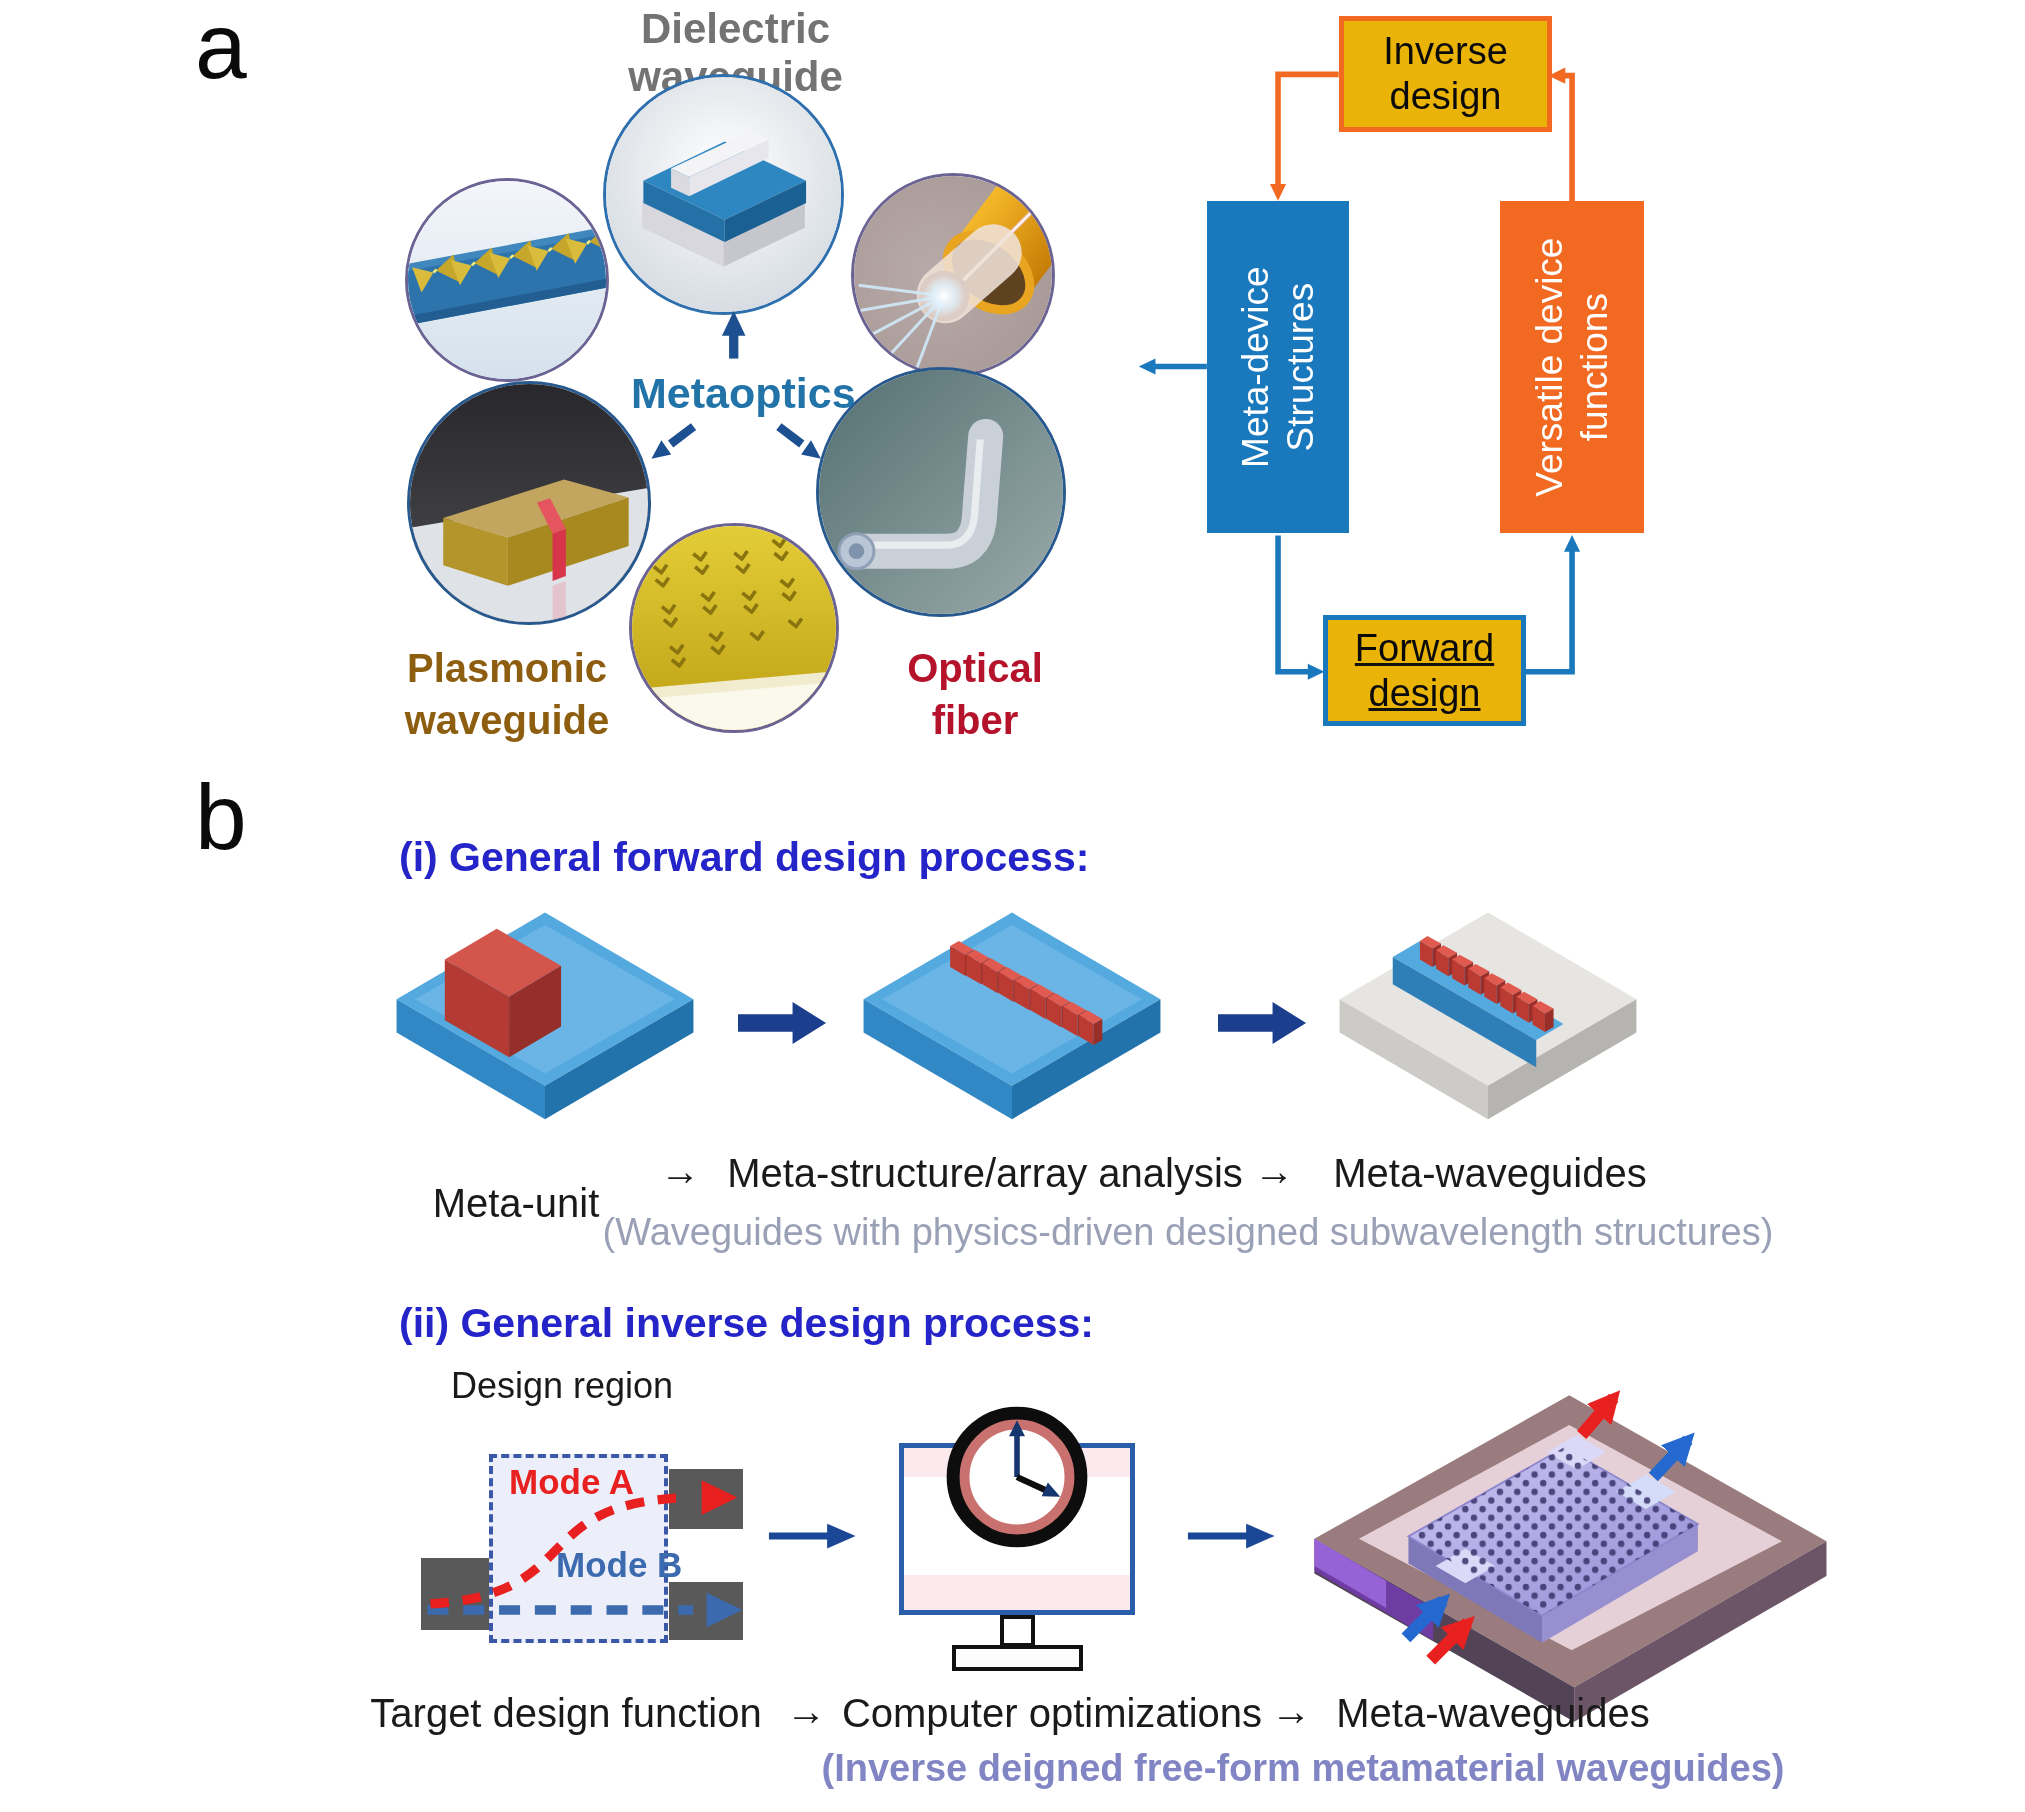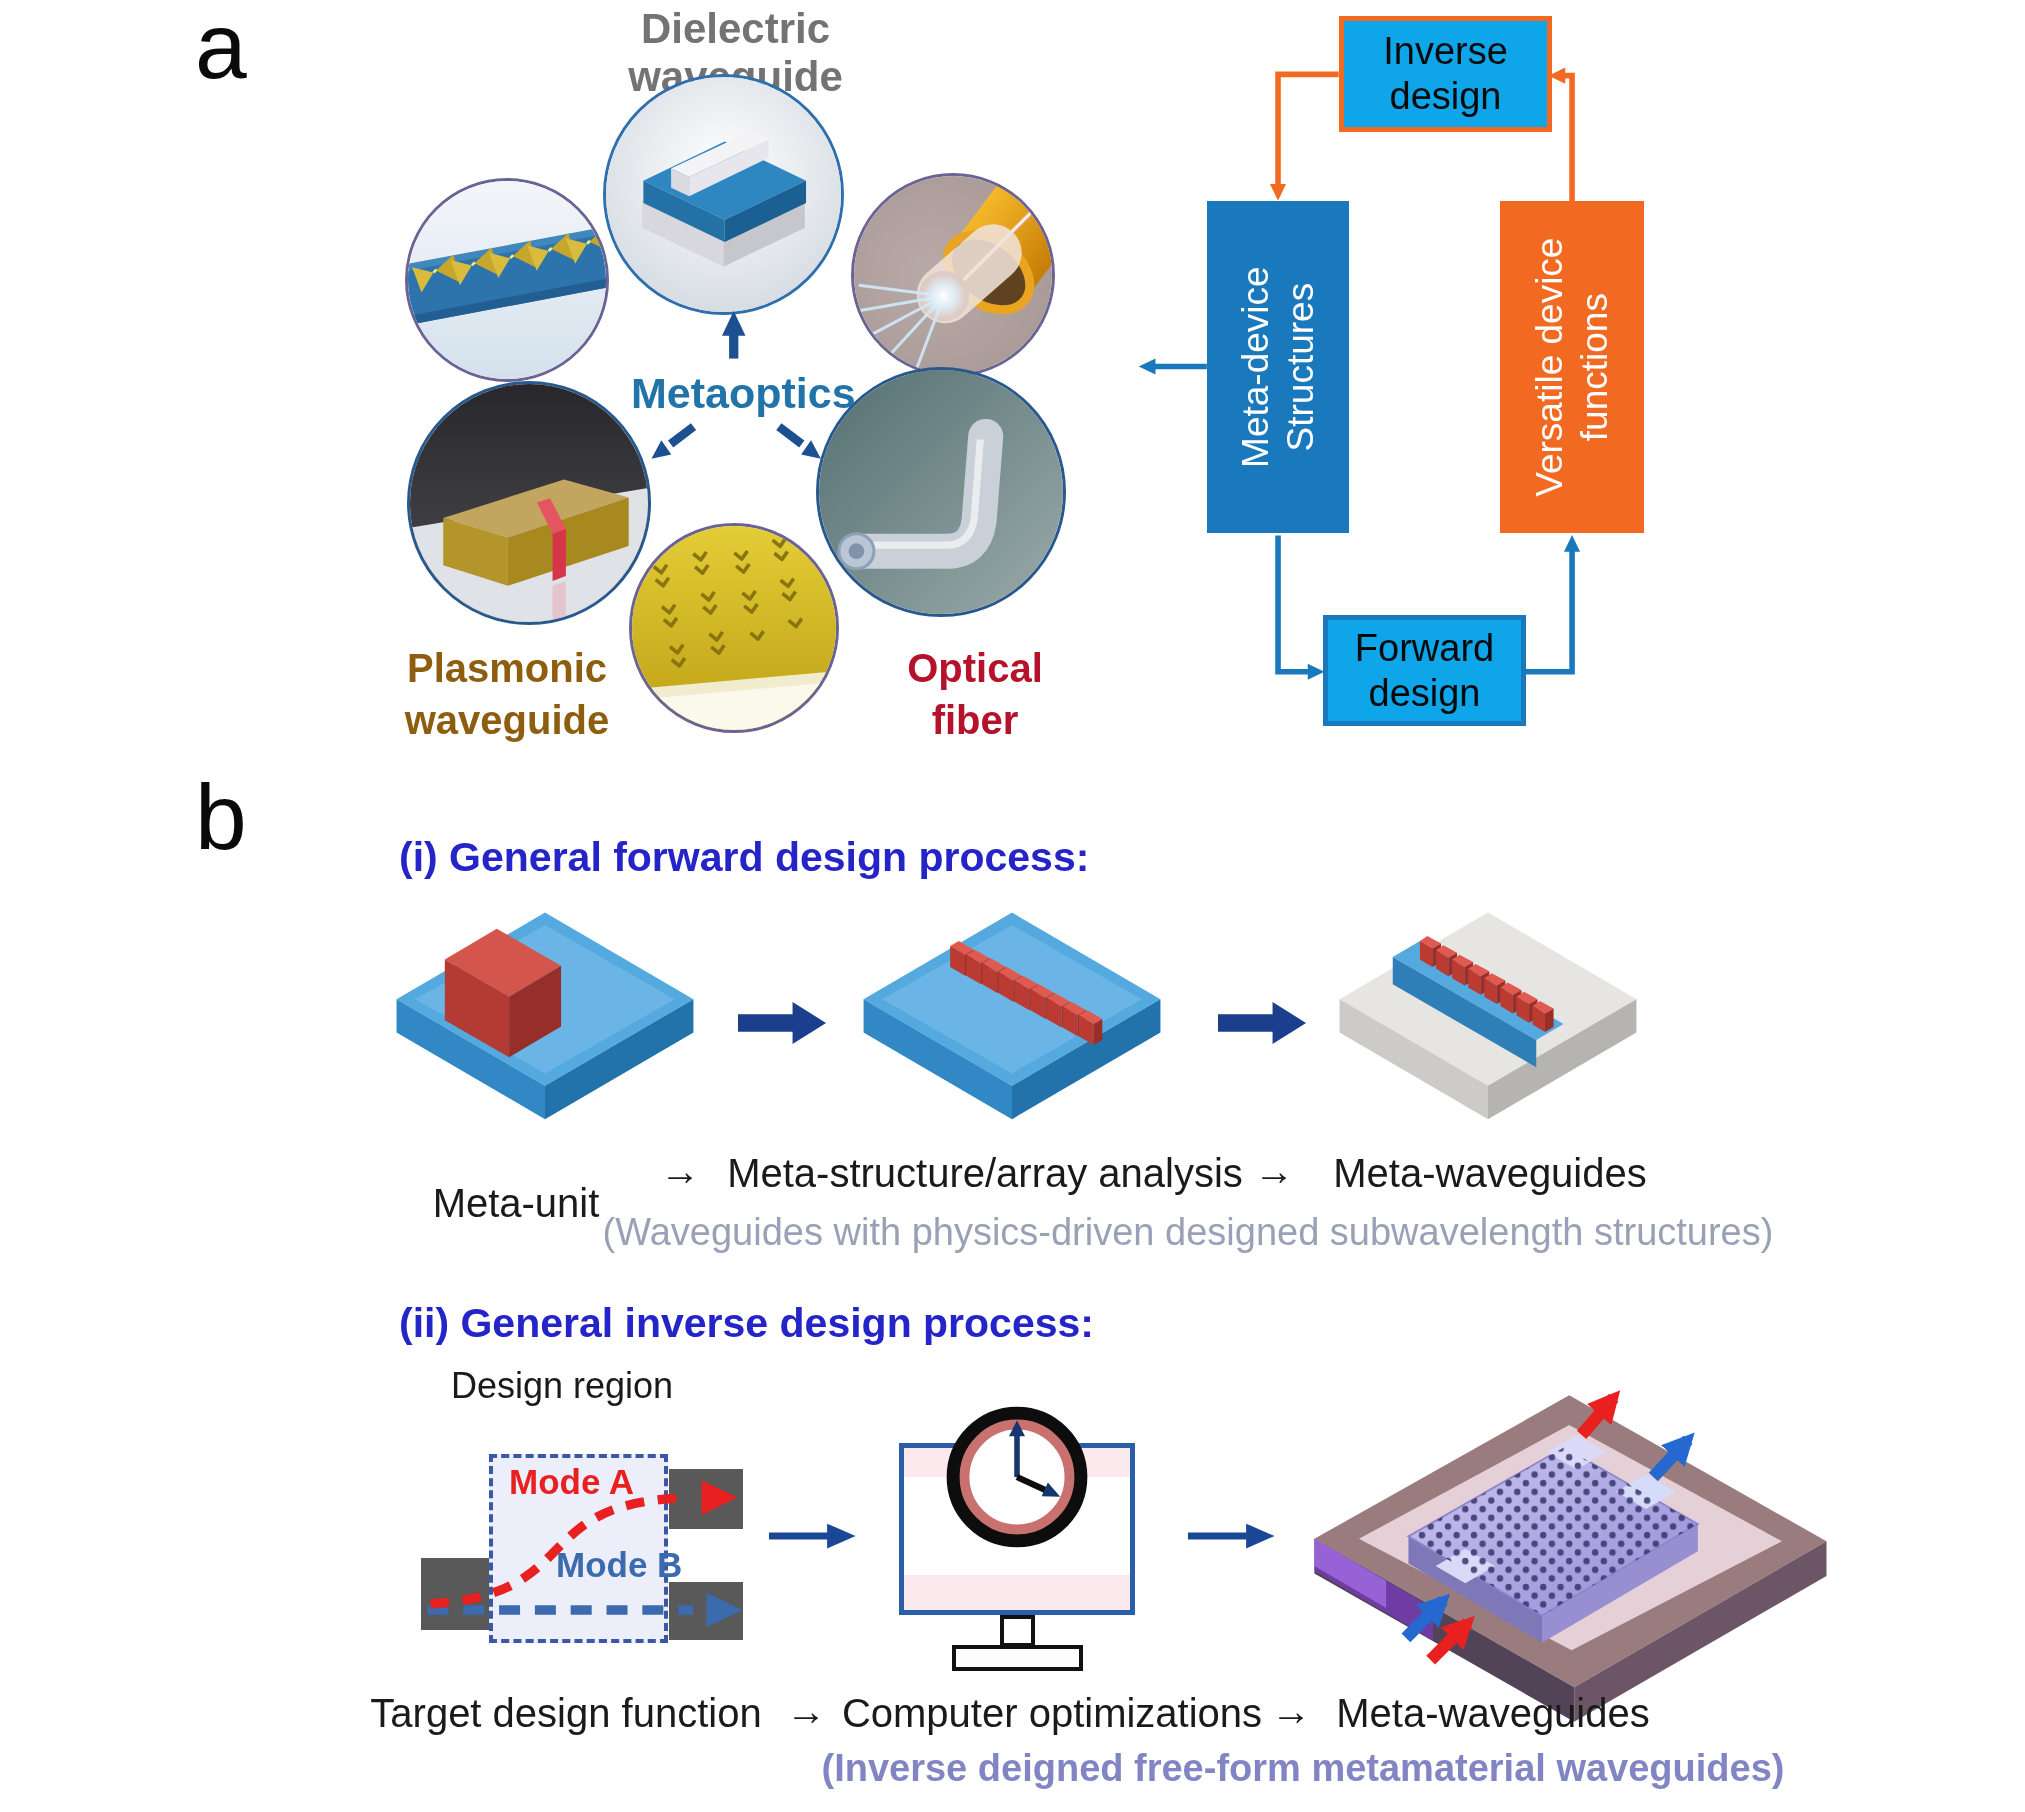--- a/index.html
+++ b/index.html
@@ -8,21 +8,21 @@
   .abs{position:absolute;}
   .pre{white-space:pre-line;}
   .cx{transform:translateX(-50%);}
   .panel-letter{font-size:93px;font-weight:500;color:#0a0a0a;line-height:1;}
   .circ{position:absolute;border-radius:50%;overflow:hidden;box-sizing:border-box;}
   .circ svg{display:block;width:100%;height:100%;}
   .fig-title{font-size:42px;font-weight:600;color:#737373;text-align:center;}
   .metaoptics{font-size:43px;font-weight:600;color:#2173a8;text-align:center;}
   .circle-label{font-size:40px;font-weight:700;text-align:center;line-height:1.3;}
   .flow-box{position:absolute;box-sizing:border-box;display:flex;align-items:center;justify-content:center;text-align:center;}
-  .flow-box.outline{background:#0ea5e9;border:5.6px solid;}
+  .flow-box.outline{background:#eab308;border:5.6px solid;}
   .flow-box .btxt{font-size:38px;line-height:1.18;color:#0a0a0a;}
   .vtext{flex:none;transform:rotate(-90deg);font-size:37px;line-height:1.22;color:#fff;font-weight:500;
          text-align:center;width:322px;}
   .sec-title{font-size:41px;font-weight:600;color:#2424c8;}
   .step-label{font-size:40px;color:#1a1a1a;}
   .step-arrow{font-size:40px;color:#1a1a1a;font-weight:300;}
   .caption{font-size:38px;text-align:center;}
   .cap-gray{color:#9aa1b6;}
   .cap-purple{color:#8285c4;}
   .design-label{font-size:36px;color:#1a1a1a;}
@@ -229,21 +229,21 @@
 design</span>
   </div>
   <div class="flow-box" style="left:1207px;top:201px;width:142px;height:332px;background:#1a78bd;">
     <span class="vtext pre">Meta-device
 Structures</span>
   </div>
   <div class="flow-box" style="left:1500px;top:201px;width:144px;height:332px;background:#f26a22;">
     <span class="vtext pre">Versatile device
 functions</span>
   </div>
-  <div class="flow-box outline" style="left:1323px;top:615px;width:203px;height:111px;border-color:#1a78bd;">
+  <div class="flow-box outline" style="left:1323px;top:615px;width:203px;height:111px;border-color:#1a78bd;text-decoration:underline;">
     <span class="btxt pre">Forward
 design</span>
   </div>
 
   <svg class="abs" style="left:1114px;top:0px;" width="619" height="774" viewBox="0 0 1000 1250">
     <g fill="none" stroke="#f26a22" stroke-width="9">
       <polyline points="363,120 265,120 265,302"></polyline>
       <polyline points="740,330 740,122 722,122"></polyline>
     </g>
     <g fill="#f26a22" stroke="none">

